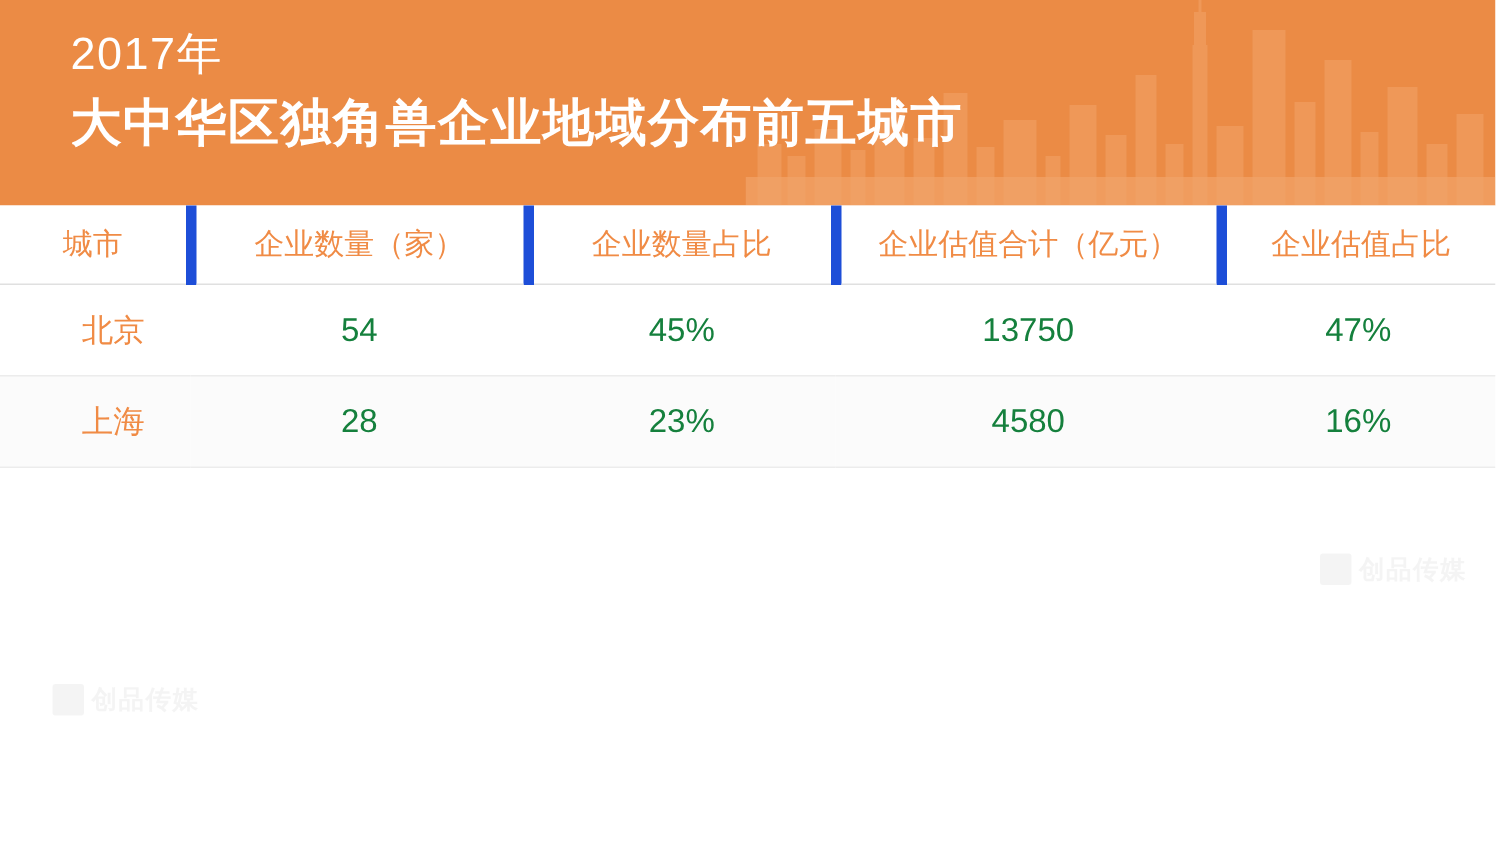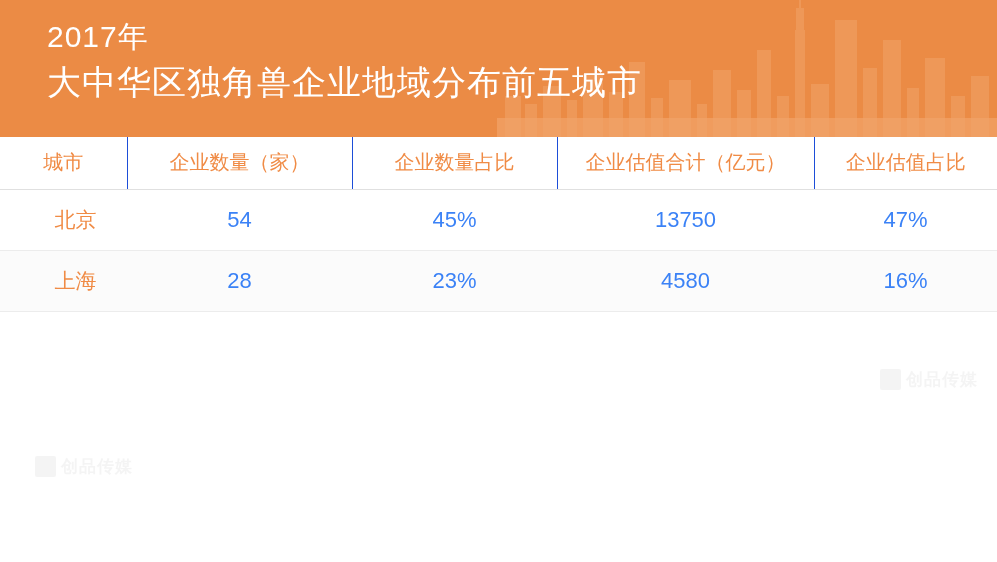--- a/index.html
+++ b/index.html
@@ -36,21 +36,21 @@
   }
   .header-year {
     font-size: 30px;
     line-height: 38px;
     font-weight: normal;
     letter-spacing: 1px;
   }
   .header-title {
     font-size: 34px;
     line-height: 44px;
-    font-weight: normal;
+    font-weight: bold;
     letter-spacing: 1px;
     margin-top: 4px;
   }
 
   
   .table-wrap {
     position: absolute;
     left: 0; top: 137px;
     width: 997px;
     height: 360px;
@@ -65,32 +65,32 @@
   table.data col.c2 { width: 205px; }
   table.data col.c3 { width: 257px; }
   table.data col.c4 { width: 183px; }
 
   table.data thead th {
     height: 52px;
     font-size: 20px;
     font-weight: normal;
     color: #f08b45;
     background: #ffffff;
-    border-right: 1px solid #1d4ed8;
+    border-right: 7px solid #1d4ed8;
     border-bottom: 1px solid #e0e0e0;
     text-align: center;
     vertical-align: middle;
     white-space: nowrap;
   }
   table.data thead th:last-child { border-right: none; }
 
   table.data tbody td {
     height: 61px;
     font-size: 22px;
-    color: #3b82f6;
+    color: #15803d;
     text-align: center;
     vertical-align: middle;
     border-bottom: 1px solid #ececec;
     background: #ffffff;
   }
   table.data tbody tr.alt td {
     background: #fbfbfb;
   }
   table.data tbody td.city {
     color: #f08b45;

